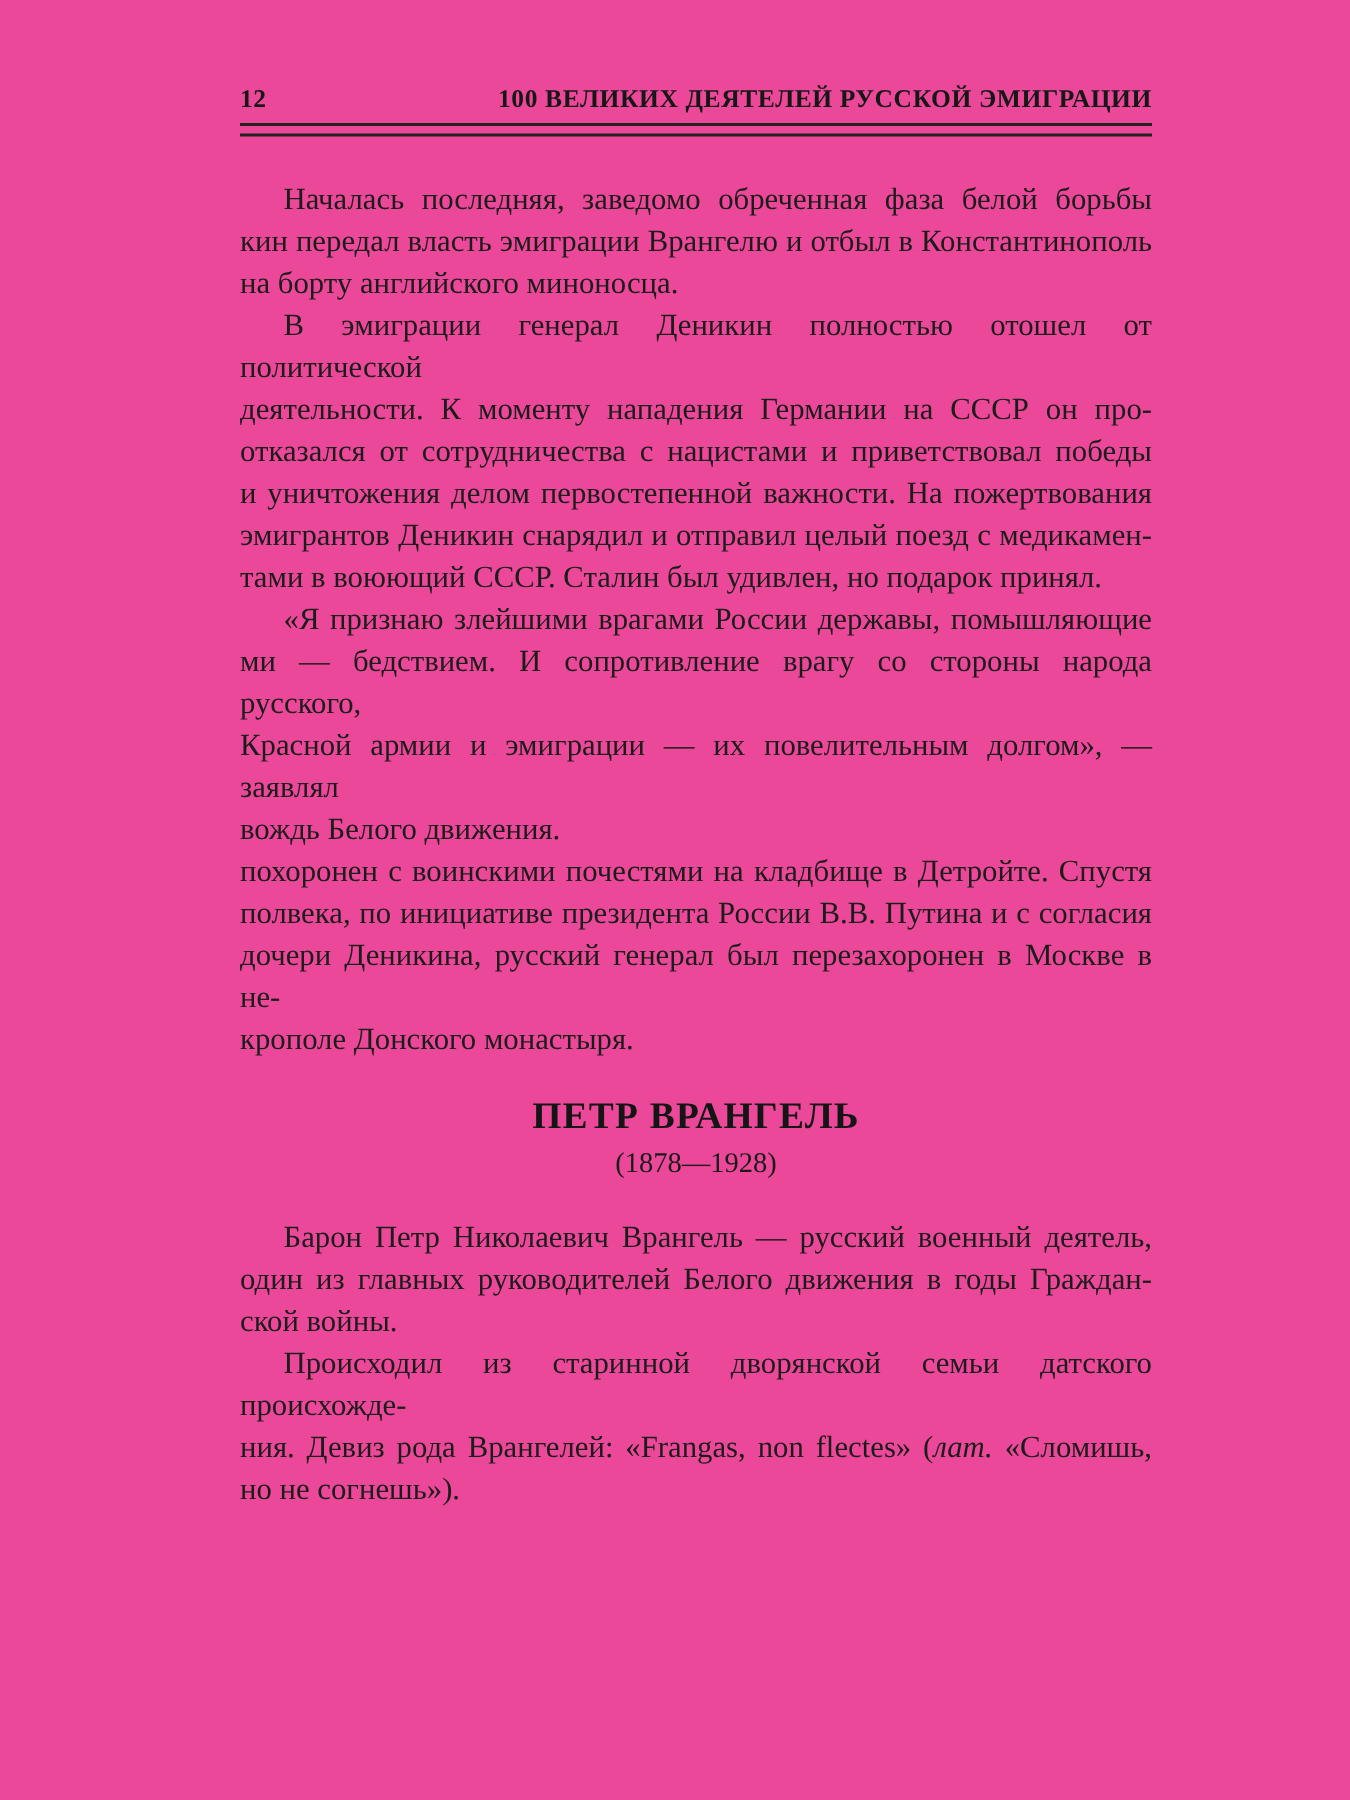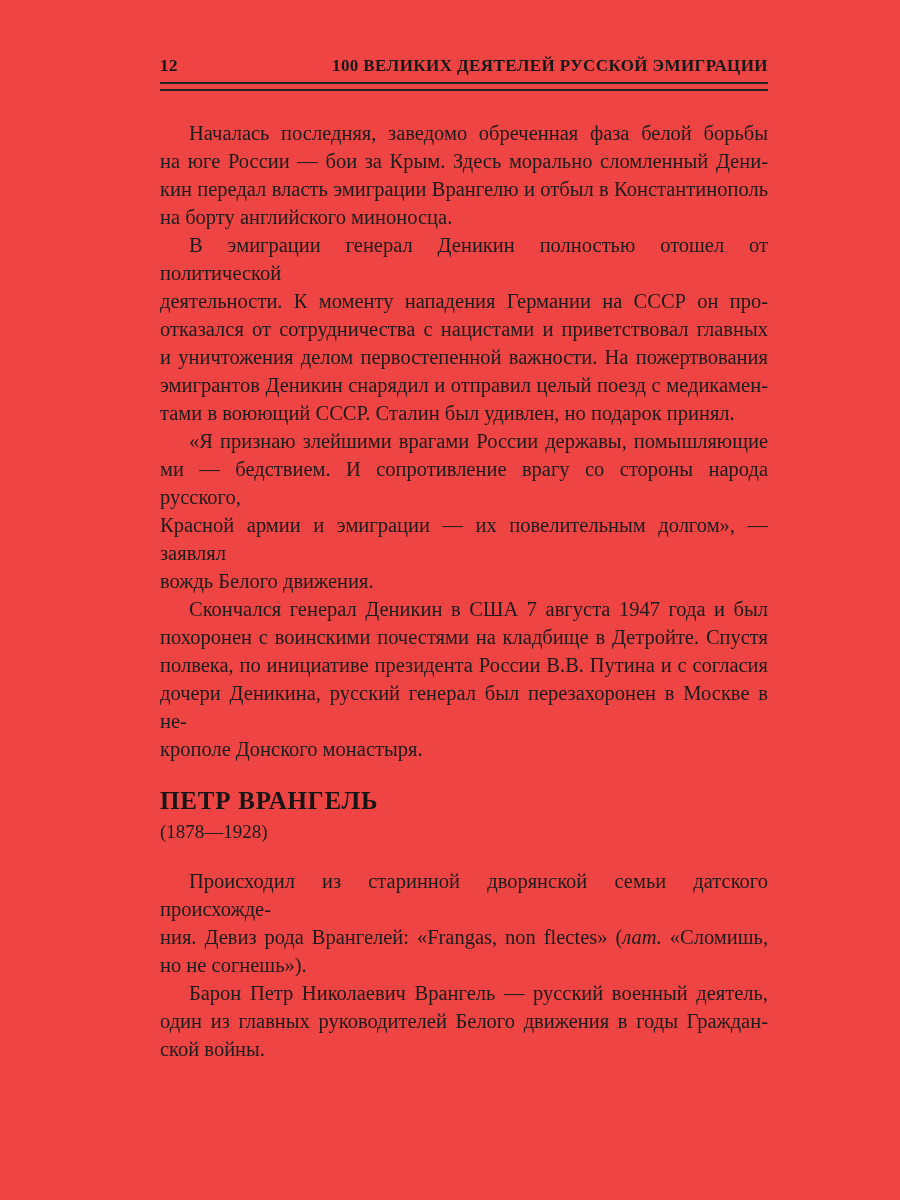--- a/index.html
+++ b/index.html
@@ -5,21 +5,21 @@
   html, body { margin: 0; padding: 0; }
   body {
     width: 900px; height: 1200px;
     background: #ffffff;
     font-family: "Liberation Serif", "DejaVu Serif", serif;
     color: #1c1c1c;
   }
   .page {
     position: relative;
     width: 900px; height: 1200px;
-    background: #ef4444;
+    background: #ec4899;
     overflow: hidden;
   }
   .content {
     position: absolute;
     left: 160px; top: 56px;
     width: 608px;
   }
   .page-header {
     display: flex;
     justify-content: space-between;
@@ -39,21 +39,21 @@
   .para { margin: 0; }
   .line {
     font-size: 20.5px;
     line-height: 28px;
     text-align: justify;
     text-align-last: justify;
   }
   .line.first { text-indent: 29px; }
   .line.last  { text-align-last: left; }
   .line em { font-style: italic; }
-  .section-heading { margin-top: 22px; }
+  .section-heading { margin-top: 22px; text-align: center; }
   .section-title {
     font-size: 25px;
     font-weight: bold;
     line-height: 32px;
     letter-spacing: 0.8px;
     color: #151515;
   }
   .section-years {
     font-size: 19px;
     line-height: 30px;
@@ -70,60 +70,58 @@
     <div class="page-header">
       <span>12</span>
       <span>100 ВЕЛИКИХ ДЕЯТЕЛЕЙ РУССКОЙ ЭМИГРАЦИИ</span>
     </div>
     <div class="header-rule"></div>
 
     <div class="article">
       <div id="denikin-paragraphs">
           <div class="para">
             <div class="line first">Началась последняя, заведомо обреченная фаза белой борьбы</div>
-            <div class="line">на юге России — бои за Крым. Здесь морально сломленный Дени-</div>
             <div class="line">кин передал власть эмиграции Врангелю и отбыл в Константинополь</div>
             <div class="line last">на борту английского миноносца.</div>
           </div>
           <div class="para">
             <div class="line first">В эмиграции генерал Деникин полностью отошел от политической</div>
             <div class="line">деятельности. К моменту нападения Германии на СССР он про-</div>
-            <div class="line">отказался от сотрудничества с нацистами и приветствовал главных</div>
+            <div class="line">отказался от сотрудничества с нацистами и приветствовал победы</div>
             <div class="line">и уничтожения делом первостепенной важности. На пожертвования</div>
             <div class="line">эмигрантов Деникин снарядил и отправил целый поезд с медикамен-</div>
             <div class="line last">тами в воюющий СССР. Сталин был удивлен, но подарок принял.</div>
           </div>
           <div class="para">
             <div class="line first">«Я признаю злейшими врагами России державы, помышляющие</div>
             <div class="line">ми — бедствием. И сопротивление врагу со стороны народа русского,</div>
             <div class="line">Красной армии и эмиграции — их повелительным долгом», — заявлял</div>
             <div class="line last">вождь Белого движения.</div>
           </div>
           <div class="para">
-            <div class="line first">Скончался генерал Деникин в США 7 августа 1947 года и был</div>
             <div class="line">похоронен с воинскими почестями на кладбище в Детройте. Спустя</div>
             <div class="line">полвека, по инициативе президента России В.В. Путина и с согласия</div>
             <div class="line">дочери Деникина, русский генерал был перезахоронен в Москве в не-</div>
             <div class="line last">крополе Донского монастыря.</div>
           </div>
         </div>
 
       <div class="section-heading">
         <div class="section-title">ПЕТР ВРАНГЕЛЬ</div>
         <div class="section-years">(1878—1928)</div>
       </div>
 
       <div id="wrangel-paragraphs" class="after-heading">
           <div class="para">
+            <div class="line first">Барон Петр Николаевич Врангель — русский военный деятель,</div>
+            <div class="line">один из главных руководителей Белого движения в годы Граждан-</div>
+            <div class="line last">ской войны.</div>
+          </div>
+          <div class="para">
             <div class="line first">Происходил из старинной дворянской семьи датского происхожде-</div>
             <div class="line">ния. Девиз рода Врангелей: «Frangas, non flectes» (<em>лат.</em> «Сломишь,</div>
             <div class="line last">но не согнешь»).</div>
-          </div>
-          <div class="para">
-            <div class="line first">Барон Петр Николаевич Врангель — русский военный деятель,</div>
-            <div class="line">один из главных руководителей Белого движения в годы Граждан-</div>
-            <div class="line last">ской войны.</div>
           </div>
         </div>
     </div>
 
   </div>
 </div>
 
 </body></html>

